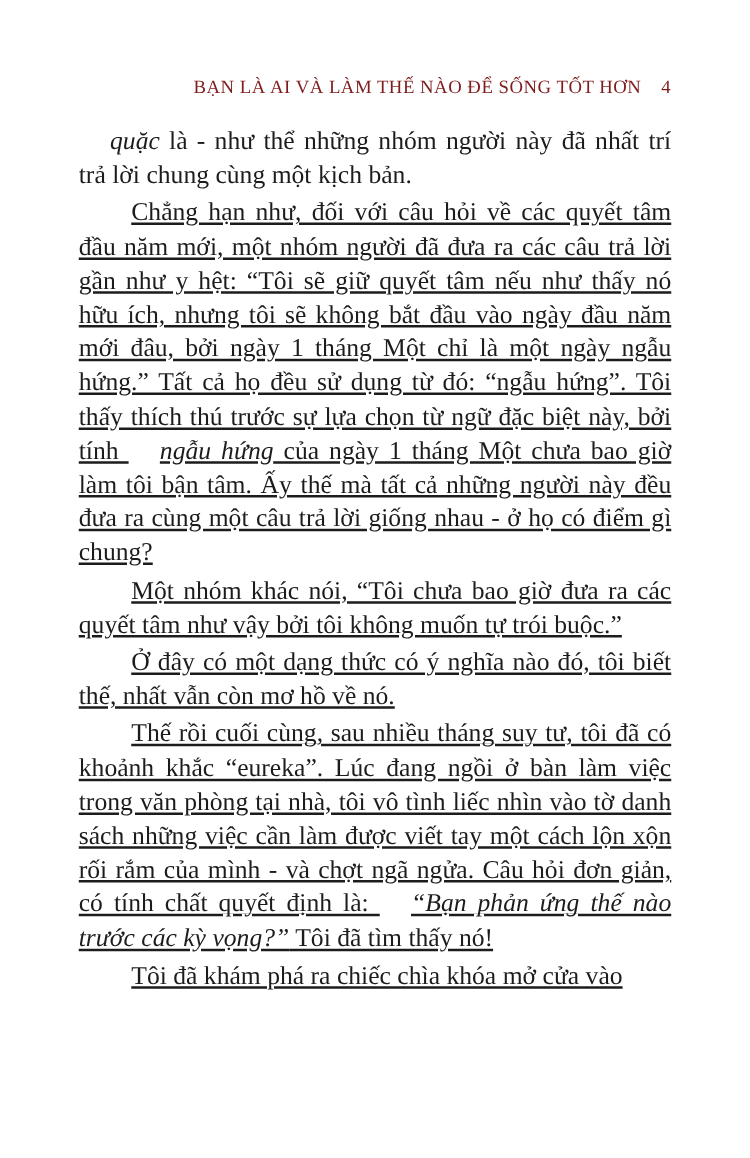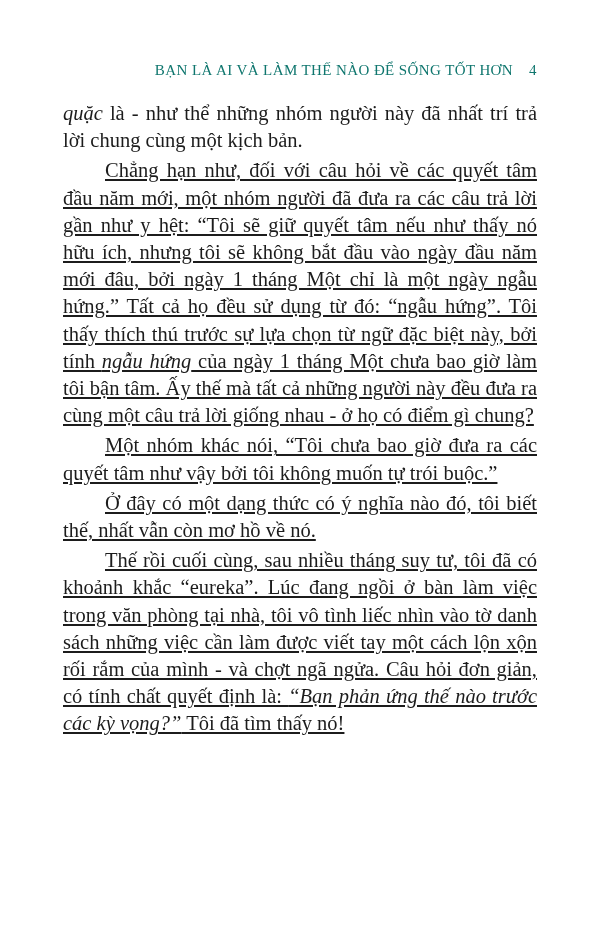--- a/index.html
+++ b/index.html
@@ -20,21 +20,21 @@
     position: absolute;
     top: 62px;
     left: 63px;
     right: 63px;
     display: flex;
     justify-content: flex-end;
     align-items: baseline;
     font-size: 15px;
     letter-spacing: 0.4px;
     white-space: nowrap;
-    color: #0f766e;
+    color: #7f1d1d;
   }
   .header-title {
     margin-right: 16px;
   }
   .page-body {
     position: absolute;
     top: 100px;
     left: 63px;
     width: 474px;
     font-size: 20.5px;
@@ -45,30 +45,32 @@
   .para {
     margin: 0 0 3px 0;
     padding: 0;
   }
   .para.indent {
     text-indent: 42px;
     text-decoration: underline;
   }
   .em {
     font-style: italic;
+    margin-left: 25px;
   }
 </style>
 </head>
 <body>
 
 <div class="page">
   <div class="header">
     <span class="header-title">BẠN LÀ AI VÀ LÀM THẾ NÀO ĐỂ SỐNG TỐT HƠN</span>
     <span class="header-page-number">4</span>
   </div>
   <div class="page-body">
       <p class="para"><span class="em">quặc</span><span> là - như thể những nhóm người này đã nhất trí trả lời chung cùng một kịch bản.</span></p>
       <p class="para indent"><span>Chẳng hạn như, đối với câu hỏi về các quyết tâm đầu năm mới, một nhóm người đã đưa ra các câu trả lời gần như y hệt: “Tôi sẽ giữ quyết tâm nếu như thấy nó hữu ích, nhưng tôi sẽ không bắt đầu vào ngày đầu năm mới đâu, bởi ngày 1 tháng Một chỉ là một ngày ngẫu hứng.” Tất cả họ đều sử dụng từ đó: “ngẫu hứng”. Tôi thấy thích thú trước sự lựa chọn từ ngữ đặc biệt này, bởi tính </span><span class="em">ngẫu hứng</span><span> của ngày 1 tháng Một chưa bao giờ làm tôi bận tâm. Ấy thế mà tất cả những người này đều đưa ra cùng một câu trả lời giống nhau - ở họ có điểm gì chung?</span></p>
       <p class="para indent"><span>Một nhóm khác nói, “Tôi chưa bao giờ đưa ra các quyết tâm như vậy bởi tôi không muốn tự trói buộc.”</span></p>
       <p class="para indent"><span>Ở đây có một dạng thức có ý nghĩa nào đó, tôi biết thế, nhất vẫn còn mơ hồ về nó.</span></p>
       <p class="para indent"><span>Thế rồi cuối cùng, sau nhiều tháng suy tư, tôi đã có khoảnh khắc “eureka”. Lúc đang ngồi ở bàn làm việc trong văn phòng tại nhà, tôi vô tình liếc nhìn vào tờ danh sách những việc cần làm được viết tay một cách lộn xộn rối rắm của mình - và chợt ngã ngửa. Câu hỏi đơn giản, có tính chất quyết định là: </span><span class="em">“Bạn phản ứng thế nào trước các kỳ vọng?”</span><span> Tôi đã tìm thấy nó!</span></p>
+      <p class="para indent"><span>Tôi đã khám phá ra chiếc chìa khóa mở cửa vào</span></p>
     </div>
 </div>
 
 </body></html>

